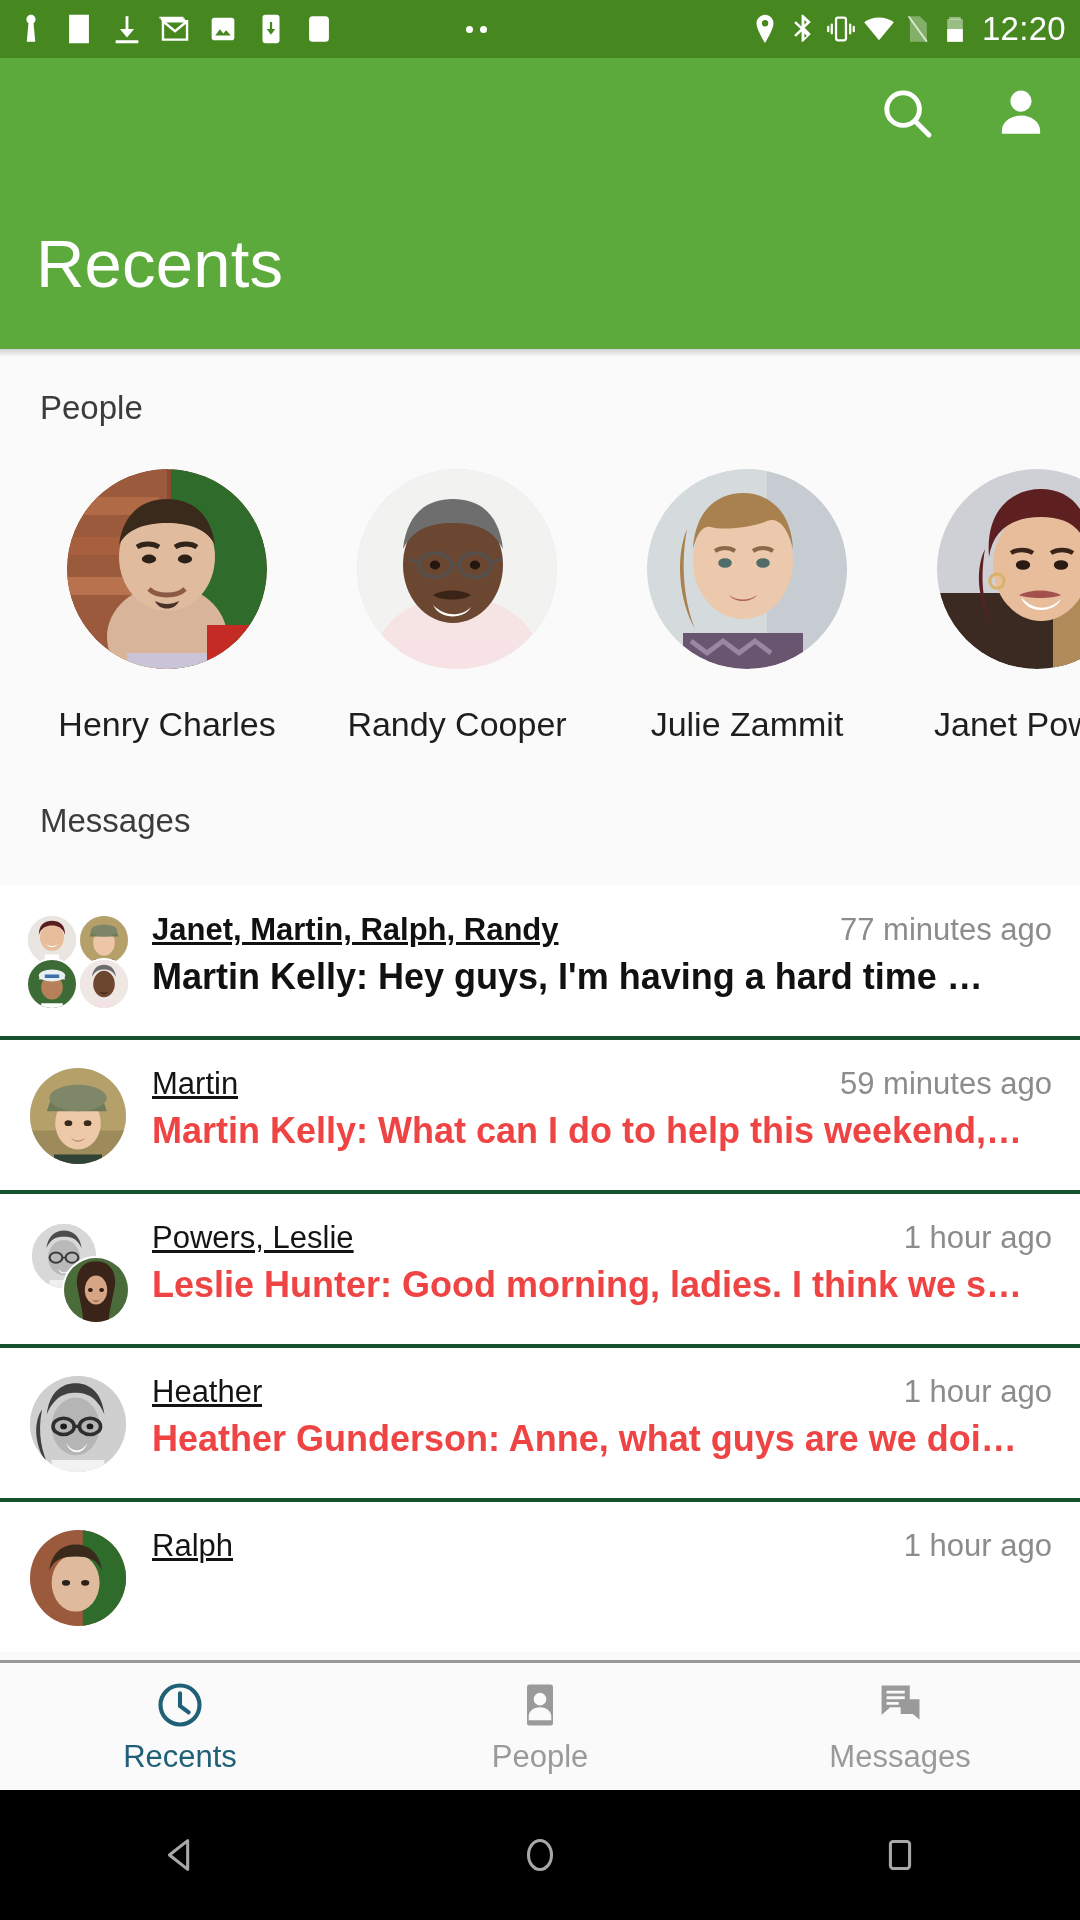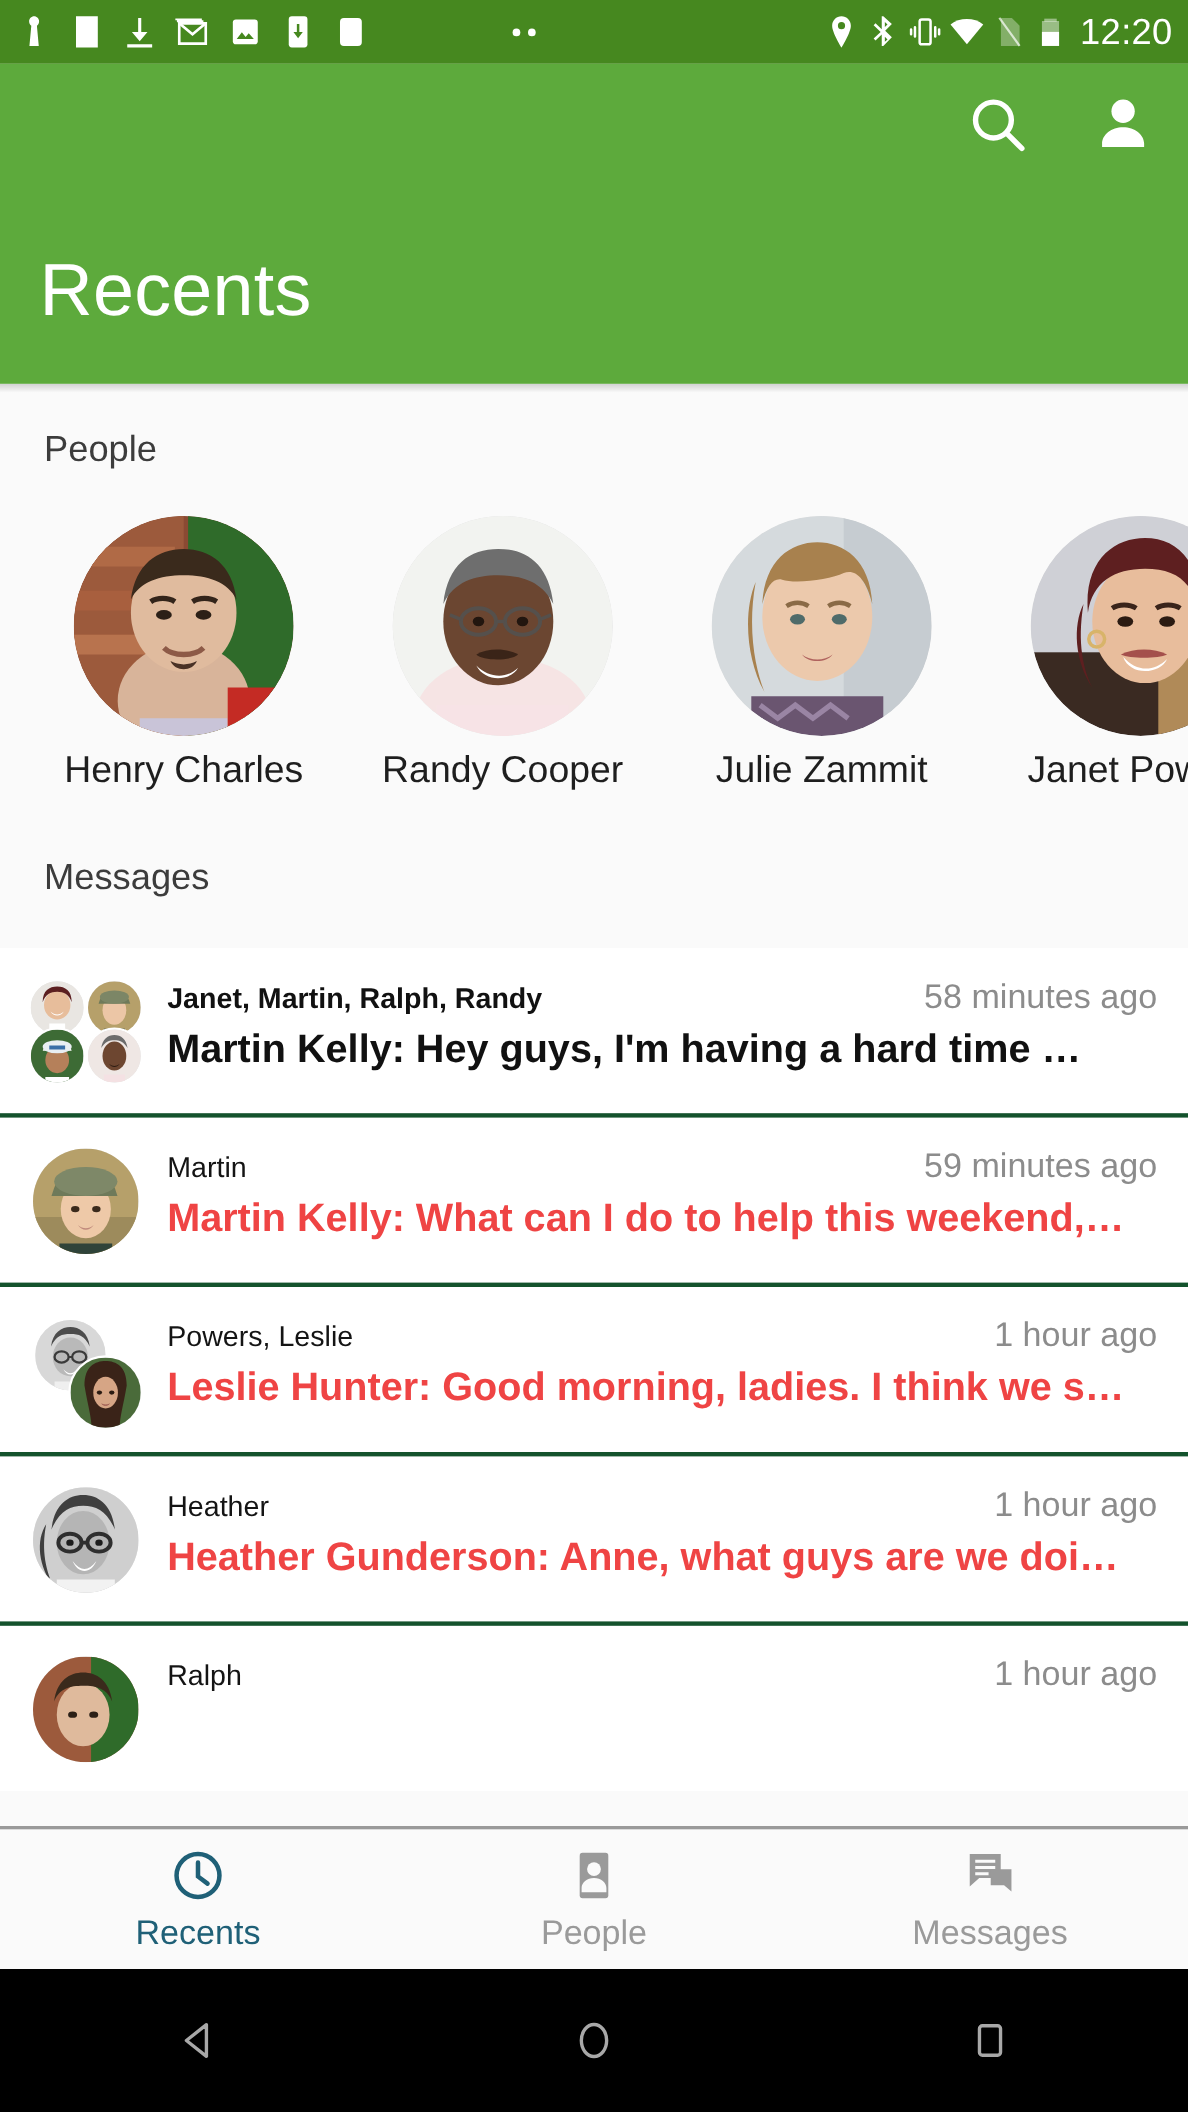--- a/index.html
+++ b/index.html
@@ -77,21 +77,21 @@
     width: 290px; flex: 0 0 290px;
     display: flex; flex-direction: column; align-items: center;
   }
   .person:first-child { margin-left: 22px; }
   .avatar-lg {
     width: 200px; height: 200px; border-radius: 50%;
     overflow: hidden; background: #e4e4e4; position: relative;
   }
   .avatar-lg svg { width: 100%; height: 100%; display: block; }
   .person-name {
-    margin-top: 12px; font-size: 34px; color: #1e1e1e;
+    margin-top: 36px; font-size: 34px; color: #1e1e1e;
     white-space: nowrap; font-weight: 400;
   }
 
   .people-gap { height: 58px; }
 
   
   .msg-list { background: #ffffff; }
   .msg-row {
     position: relative; display: flex; align-items: flex-start;
     padding: 26px 28px 26px 30px;
@@ -134,22 +134,22 @@
   }
   .cluster2 .c:nth-child(1) { top: 0; left: 0; }
   .cluster2 .c:nth-child(2) { bottom: -6px; right: -4px; }
   .cluster2 .c svg { width: 100%; height: 100%; display: block; }
 
   .msg-body { flex: 1 1 auto; min-width: 0; padding-left: 26px; }
   .msg-topline {
     display: flex; align-items: baseline; justify-content: space-between; gap: 16px;
   }
   .msg-title {
-    font-size: 26px; color: #141414; font-weight: 400;
-    white-space: nowrap; overflow: hidden; text-overflow: ellipsis;
+    font-size: 31px; color: #141414; font-weight: 400;
+    white-space: nowrap; overflow: hidden; text-overflow: ellipsis; text-decoration: underline;
   }
   .msg-time {
     font-size: 31px; color: #8c8c8c; white-space: nowrap; flex: 0 0 auto;
   }
   .msg-snippet {
     margin-top: 8px; font-size: 36px; color: #ef4444; font-weight: 700;
     white-space: nowrap; overflow: hidden; text-overflow: ellipsis;
   }
   .msg-row.unread .msg-title,
   .msg-row.unread .msg-snippet { font-weight: 700; color: #111111; }
@@ -456,21 +456,21 @@
                 <ellipse cx="20" cy="20" rx="9" ry="11" fill="#6d4630"></ellipse>
                 <path d="M10 14c1-7 5-10 10-10s9 3 10 10c-3-5-6-6-10-6s-7 1-10 6z" fill="#6c6c6c"></path>
                 <path d="M16 26c3 2 5 2 8 0 -2 3-6 3-8 0z" fill="#2d1c12"></path>
                 <path d="M12 34h16v6H12z" fill="#f4e1e3"></path>
               </svg>
           </span>
         </div>
         <div class="msg-body">
           <div class="msg-topline">
             <span class="msg-title">Janet, Martin, Ralph, Randy</span>
-            <span class="msg-time">58 minutes ago</span>
+            <span class="msg-time">77 minutes ago</span>
           </div>
           <div class="msg-snippet">Martin Kelly: Hey guys, I'm having a hard time …</div>
         </div>
       </div>
 
       <div class="msg-row">
         <div class="msg-avatar">
           <svg viewBox="0 0 40 40">
               <rect width="40" height="40" fill="#b6a06a"></rect>
               <path d="M0 26h40v14H0z" fill="#9d8b5c"></path>

